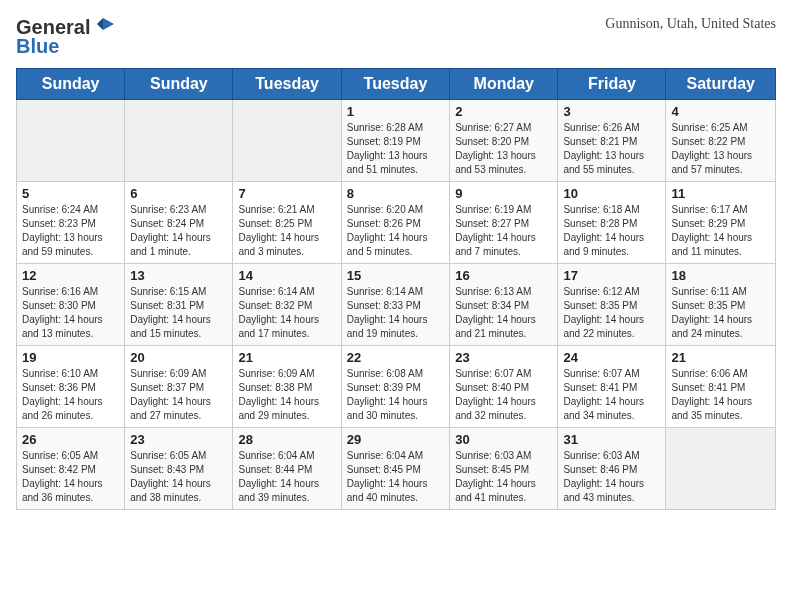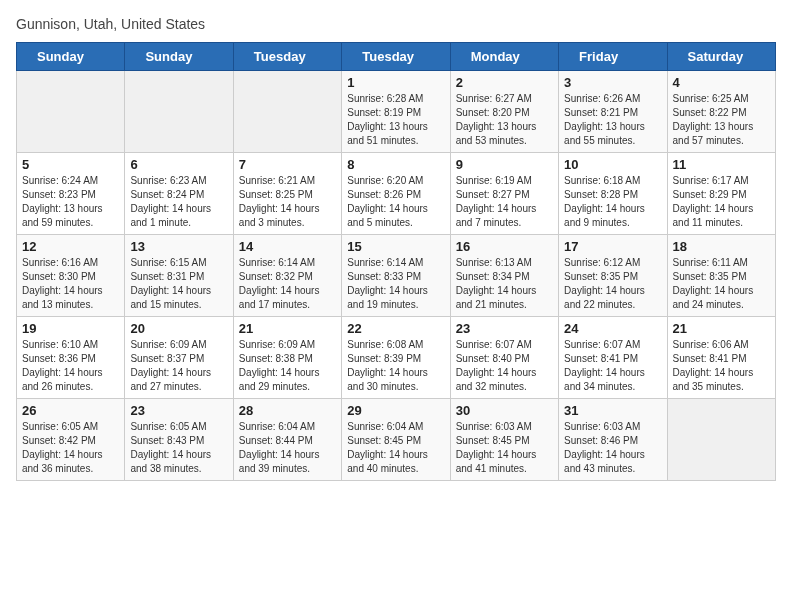--- a/index.html
+++ b/index.html
@@ -29,33 +29,34 @@
       text-align: right;
     }
     .month-year {
       font-size: 32px;
       font-weight: bold;
       color: #1a1a1a;
     }
     .location {
       font-size: 14px;
       color: #444;
+      font-family: Liberation Serif, serif;
     }
     .calendar {
       width: 100%;
       border-collapse: collapse;
       border: 1px solid #ccc;
     }
     .calendar th {
       background-color: #2a6db5;
       color: #fff;
-      font-size: 13px;
+      font-size: 16px;
       font-weight: bold;
       padding: 6px 20px;
-      text-align: left;
+      text-align: center;
       border: 1px solid #1a5090;
     }
     .calendar td {
       width: calc(100% / 7);
       vertical-align: top;
       border: 1px solid #ccc;
       padding: 4px 5px;
       min-height: 80px;
       background: #fff;
       font-size: 10.5px;
@@ -80,20 +81,30 @@
     }
     .empty-cell {
       background: #f0f0f0 !important;
     }
   </style>
 </head>
 <body>
 
 <div class="page">
   <div class="header">
+    <div class="logo">
+      <div style="display:flex;align-items:center;">
+        <span style="font-size:20px;font-weight:bold;color:#333;">General</span>
+        <svg width="22" height="22" viewBox="0 0 22 22" style="margin-left:2px;margin-top:-2px;">
+          <polygon points="11,2 22,8 11,14" fill="#2a6db5"></polygon>
+          <polygon points="11,2 11,14 5,8" fill="#1a4d8a"></polygon>
+        </svg>
+      </div>
+      <span style="font-size:20px;font-weight:bold;color:#2a6db5;margin-top:-4px;">Blue</span>
+    </div>
     <div class="title-block">
       <div class="location">Gunnison, Utah, United States</div>
     </div>
   </div>
 
   <table class="calendar">
     <thead>
       <tr>
         <th>Sunday</th>
         <th>Sunday</th>

